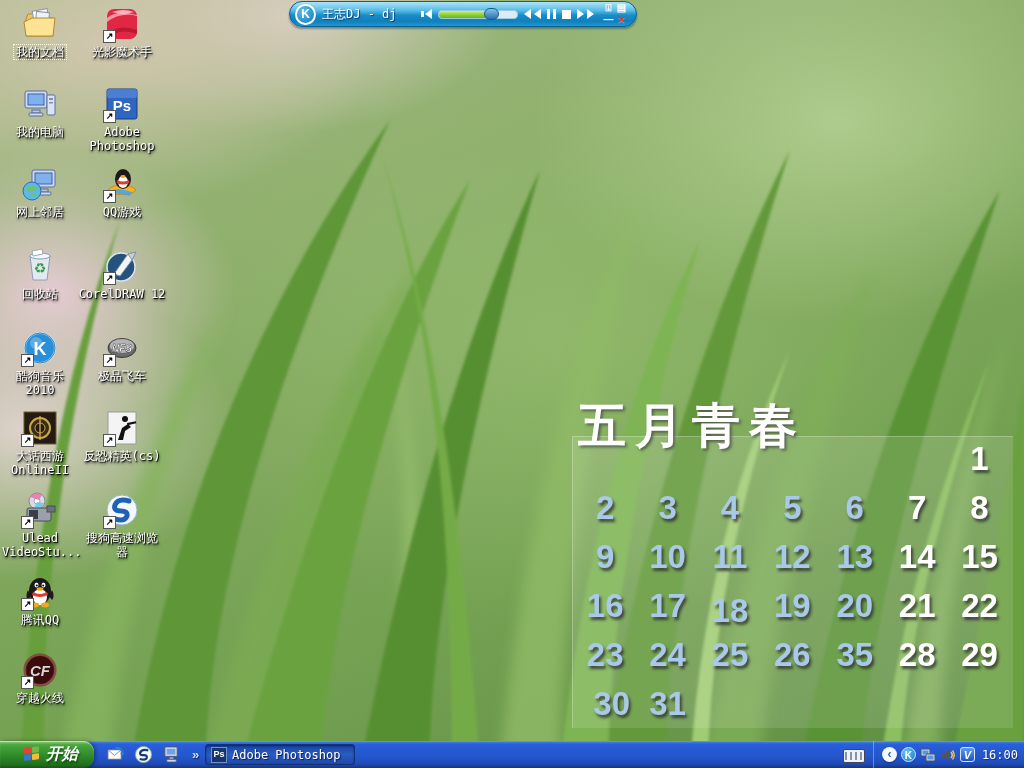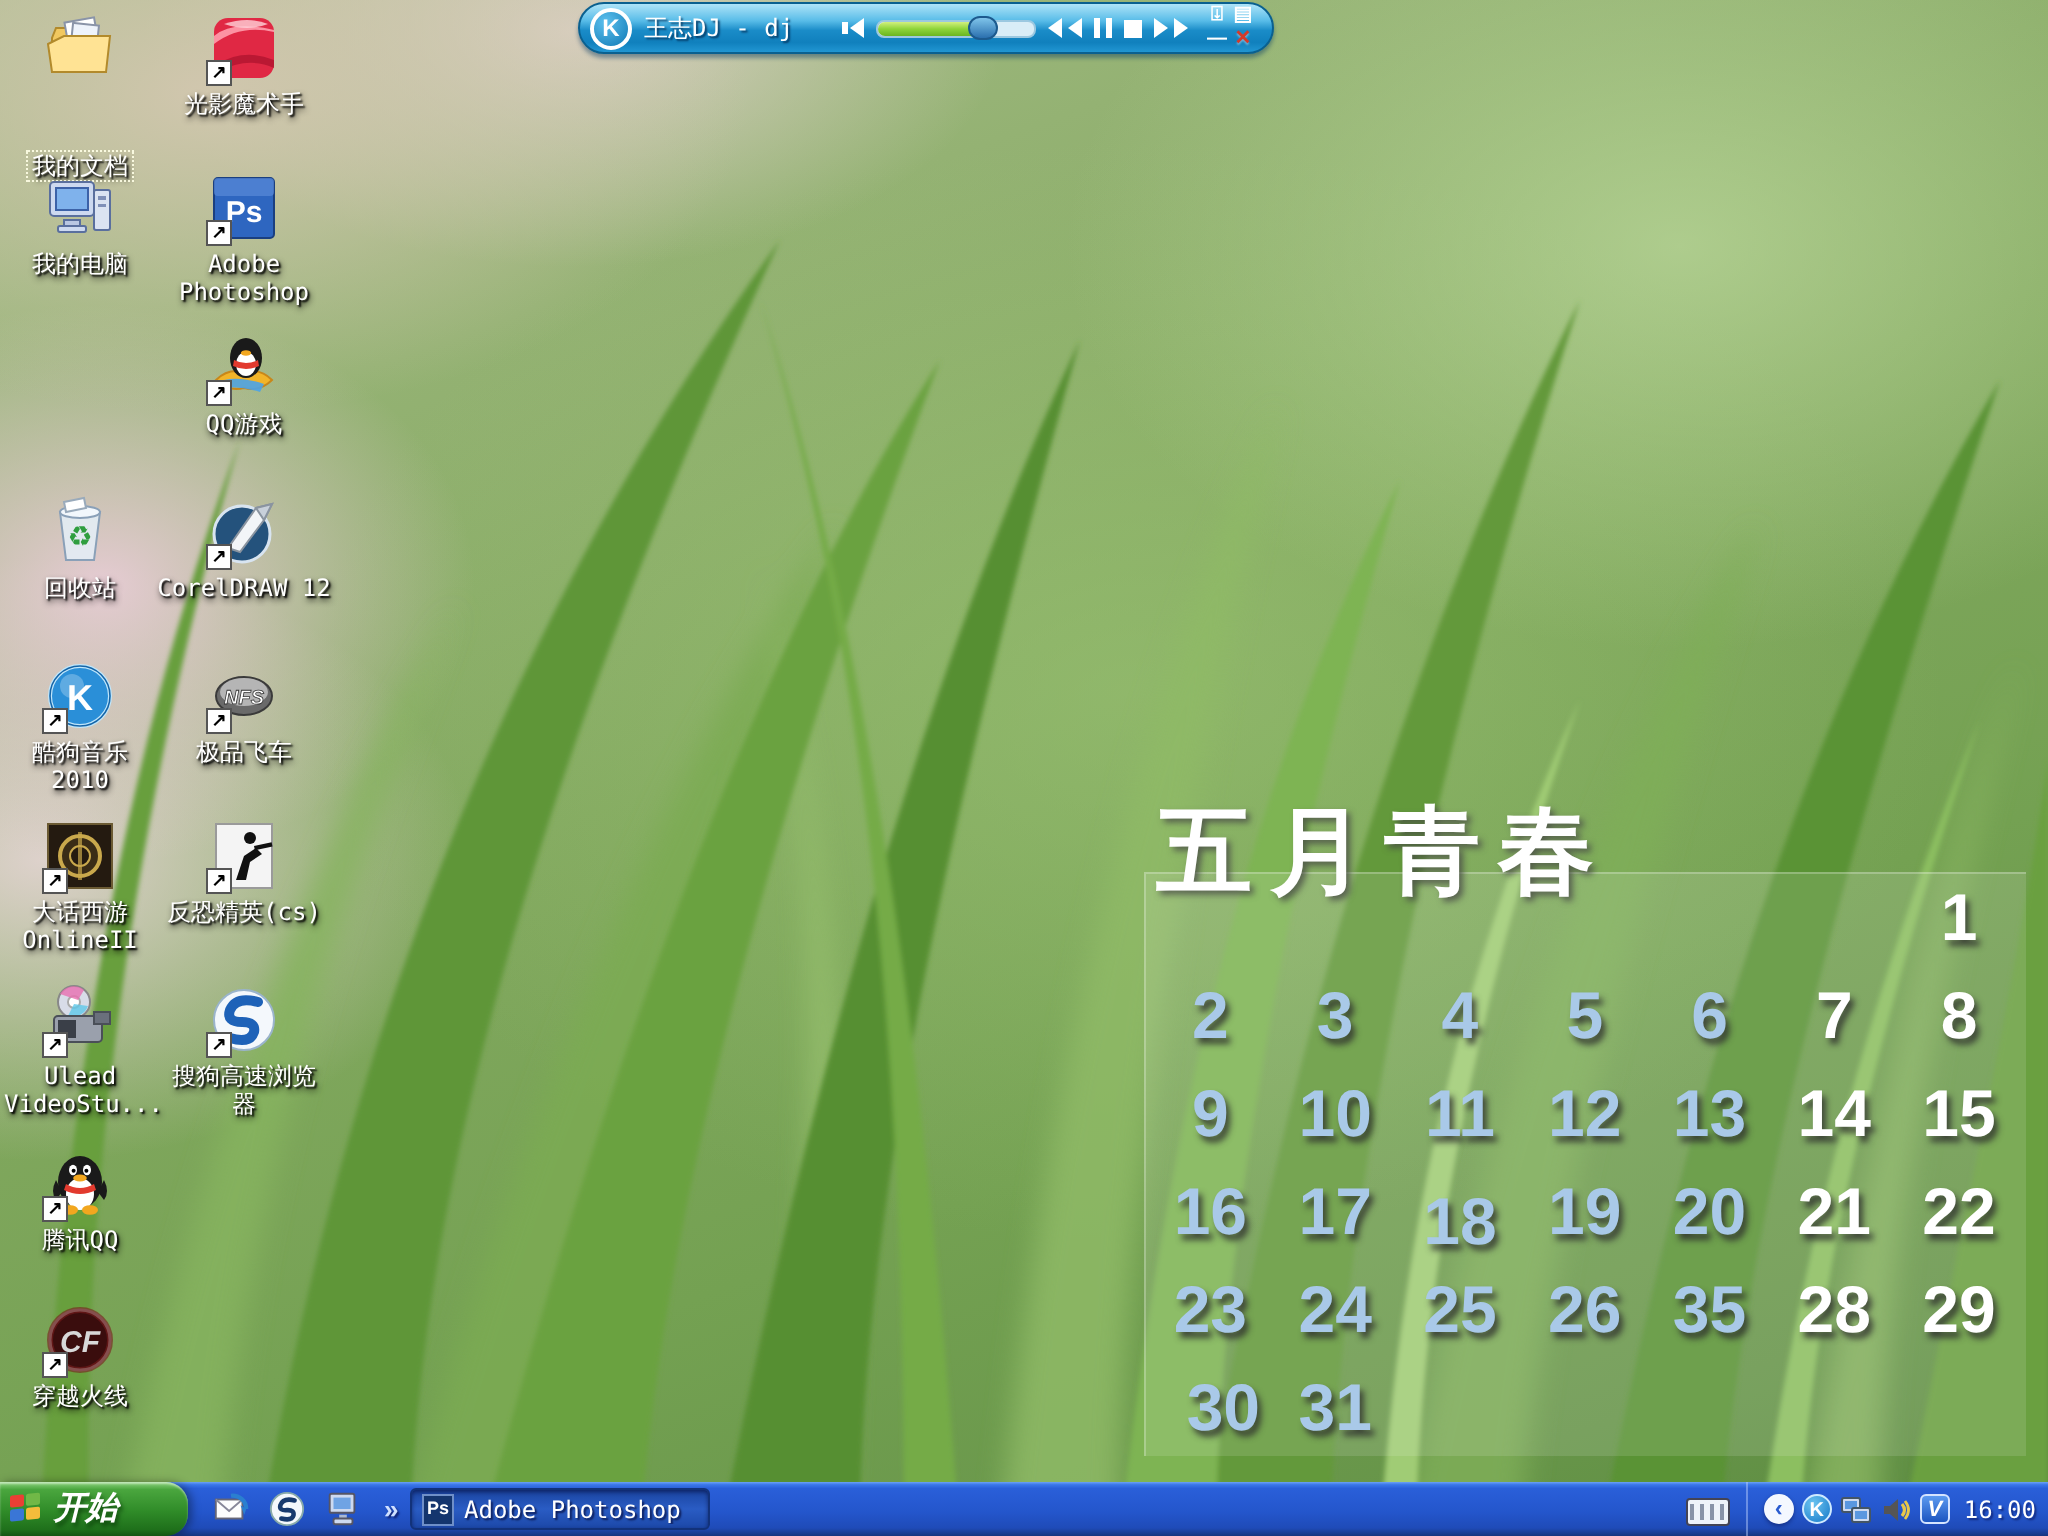--- a/index.html
+++ b/index.html
@@ -39,21 +39,21 @@
   .c0{left:0;width:80px}.c1{left:76px;width:92px}
   .iwrap{position:relative;width:36px;height:36px;margin:0 auto;}
   .ic{width:36px;height:36px;display:block;}
   .sc{position:absolute;left:-1px;bottom:-1px;width:11px;height:11px;background:#fff;
     border:1px solid #555;font-size:9px;line-height:10px;font-weight:bold;color:#000;
     text-align:center;}
   .dlabel{margin-top:3px;font-size:12px;line-height:14px;color:#fff;
     font-family:"DejaVu Sans Mono",monospace;
     text-shadow:1px 1px 1px #000,1px 2px 3px rgba(0,0,0,.85);}
   .dlabel span{display:inline-block;padding:0 2px;}
-  .sel span{outline:1px dotted rgba(255,255,230,.9);margin-top:31px;}
+  .sel span{outline:1px dotted rgba(255,255,230,.9);}
 
   
   #player{position:absolute;left:289px;top:1px;width:348px;height:26px;
     border-radius:13px;border:1px solid #0a608f;box-sizing:border-box;
     background:linear-gradient(180deg,#aee4f8 0%,#58bcE8 35%,#1a8cc8 55%,#1080bd 80%,#2196d2 100%);
     box-shadow:0 2px 2px rgba(10,60,100,.45);display:flex;align-items:center;
     padding:0 8px 0 5px;gap:6px;}
   #k-logo{width:17px;height:17px;border-radius:50%;border:2px solid #fff;color:#fff;
     font-weight:bold;font-size:12px;line-height:17px;text-align:center;flex:0 0 auto;
     background:radial-gradient(circle at 35% 30%,#5cc0ee,#1079b4);}
@@ -78,21 +78,21 @@
   .wc{font-size:10px;line-height:10px;color:#fff;font-weight:bold;cursor:pointer;}
   #pl-close{color:#d43a2a;text-shadow:0 1px 1px rgba(255,255,255,.4);}
 
   
   #taskbar{position:absolute;left:0;bottom:0;width:1024px;height:27px;
     background:linear-gradient(180deg,#6da2f4 0%,#3a77ea 5%,#2a5fd9 12%,#2456cc 55%,#1f4bb8 85%,#16357f 100%);}
   #start-btn{position:absolute;left:0;top:0;width:94px;height:27px;cursor:pointer;
     border-radius:0 11px 11px 0;
     background:linear-gradient(180deg,#8ed47f 0%,#4aa63e 14%,#2f8b28 55%,#1f701b 88%,#155513 100%);
     box-shadow:inset 0 1px 1px rgba(255,255,255,.45),2px 0 4px rgba(0,0,0,.35);
-    display:flex;align-items:center;gap:6px;padding-left:5px;box-sizing:border-box;}
+    display:flex;align-items:center;gap:6px;padding-left:24px;box-sizing:border-box;}
   #win-flag{width:16px;height:15px;display:grid;grid-template-columns:7px 7px;
     grid-auto-rows:6px;gap:1px;transform:skewY(-6deg);}
   #win-flag i{display:block;border-radius:1px;}
   #start-label{color:#fff;font-size:16px;font-weight:bold;font-style:italic;
     text-shadow:1px 2px 2px rgba(0,40,0,.6);padding-right:6px;}
   #quicklaunch{position:absolute;left:100px;top:0;height:27px;display:flex;
     align-items:center;gap:9px;padding-left:6px;}
   .ql{width:19px;height:19px;cursor:pointer;}
   #ql-chev{color:#cfe0ff;font-size:13px;font-weight:bold;cursor:pointer;
     text-shadow:1px 1px 1px rgba(0,0,60,.6);margin-left:2px;}
@@ -219,20 +219,34 @@
       <rect x="10" y="24" width="8" height="3" fill="#b9c6e2" stroke="#5a6f9e"></rect>
       <rect x="7" y="27" width="14" height="3" rx="1" fill="#cdd9f0" stroke="#5a6f9e"></rect>
       <rect x="25" y="9" width="8" height="20" rx="1" fill="#dbe3f2" stroke="#5a6f9e"></rect>
       <rect x="27" y="12" width="4" height="2" fill="#8090b8"></rect>
       <rect x="27" y="16" width="4" height="1.5" fill="#8090b8"></rect>
     </svg>
       </div>
     <div class="dlabel"><span>我的电脑</span></div>
   </div>
 
+  <div class="dicon c0" style="top:166px">
+    <div class="iwrap">
+        <svg class="ic" viewBox="0 0 36 36">
+      <rect x="10" y="4" width="23" height="17" rx="2" fill="#cdd9f0" stroke="#5a6f9e"></rect>
+      <rect x="13" y="7" width="17" height="11" fill="#7fb2ec" stroke="#3c62a8"></rect>
+      <rect x="18" y="23" width="8" height="3" fill="#b9c6e2" stroke="#5a6f9e"></rect>
+      <rect x="15" y="26" width="14" height="3" rx="1" fill="#cdd9f0" stroke="#5a6f9e"></rect>
+      <circle cx="10" cy="25" r="9" fill="#5fb7e8" stroke="#2c6fa8"></circle>
+      <path d="M4 22 Q10 18 16 22 Q13 26 10 25 Q6 28 4 22 Z" fill="#6fc26f"></path>
+      <path d="M8 30 Q12 27 15 30" stroke="#6fc26f" stroke-width="2" fill="none"></path>
+    </svg>
+      </div>
+    <div class="dlabel"><span>网上邻居</span></div>
+  </div>
 
   <div class="dicon c0" style="top:248px">
     <div class="iwrap">
         <svg class="ic" viewBox="0 0 36 36">
       <path d="M8 8 L28 8 L25 32 L11 32 Z" fill="rgba(228,238,248,0.85)" stroke="#8aa0b8"></path>
       <ellipse cx="18" cy="8" rx="10" ry="3" fill="#f2f7fc" stroke="#8aa0b8"></ellipse>
       <path d="M10 3 L20 1 L21 6 L11 8 Z" fill="#fff" stroke="#9ab"></path>
       <text x="18" y="25" font-size="14" text-anchor="middle" fill="#2f9e3f" font-family="Liberation Sans">♻</text>
     </svg>
       </div>

